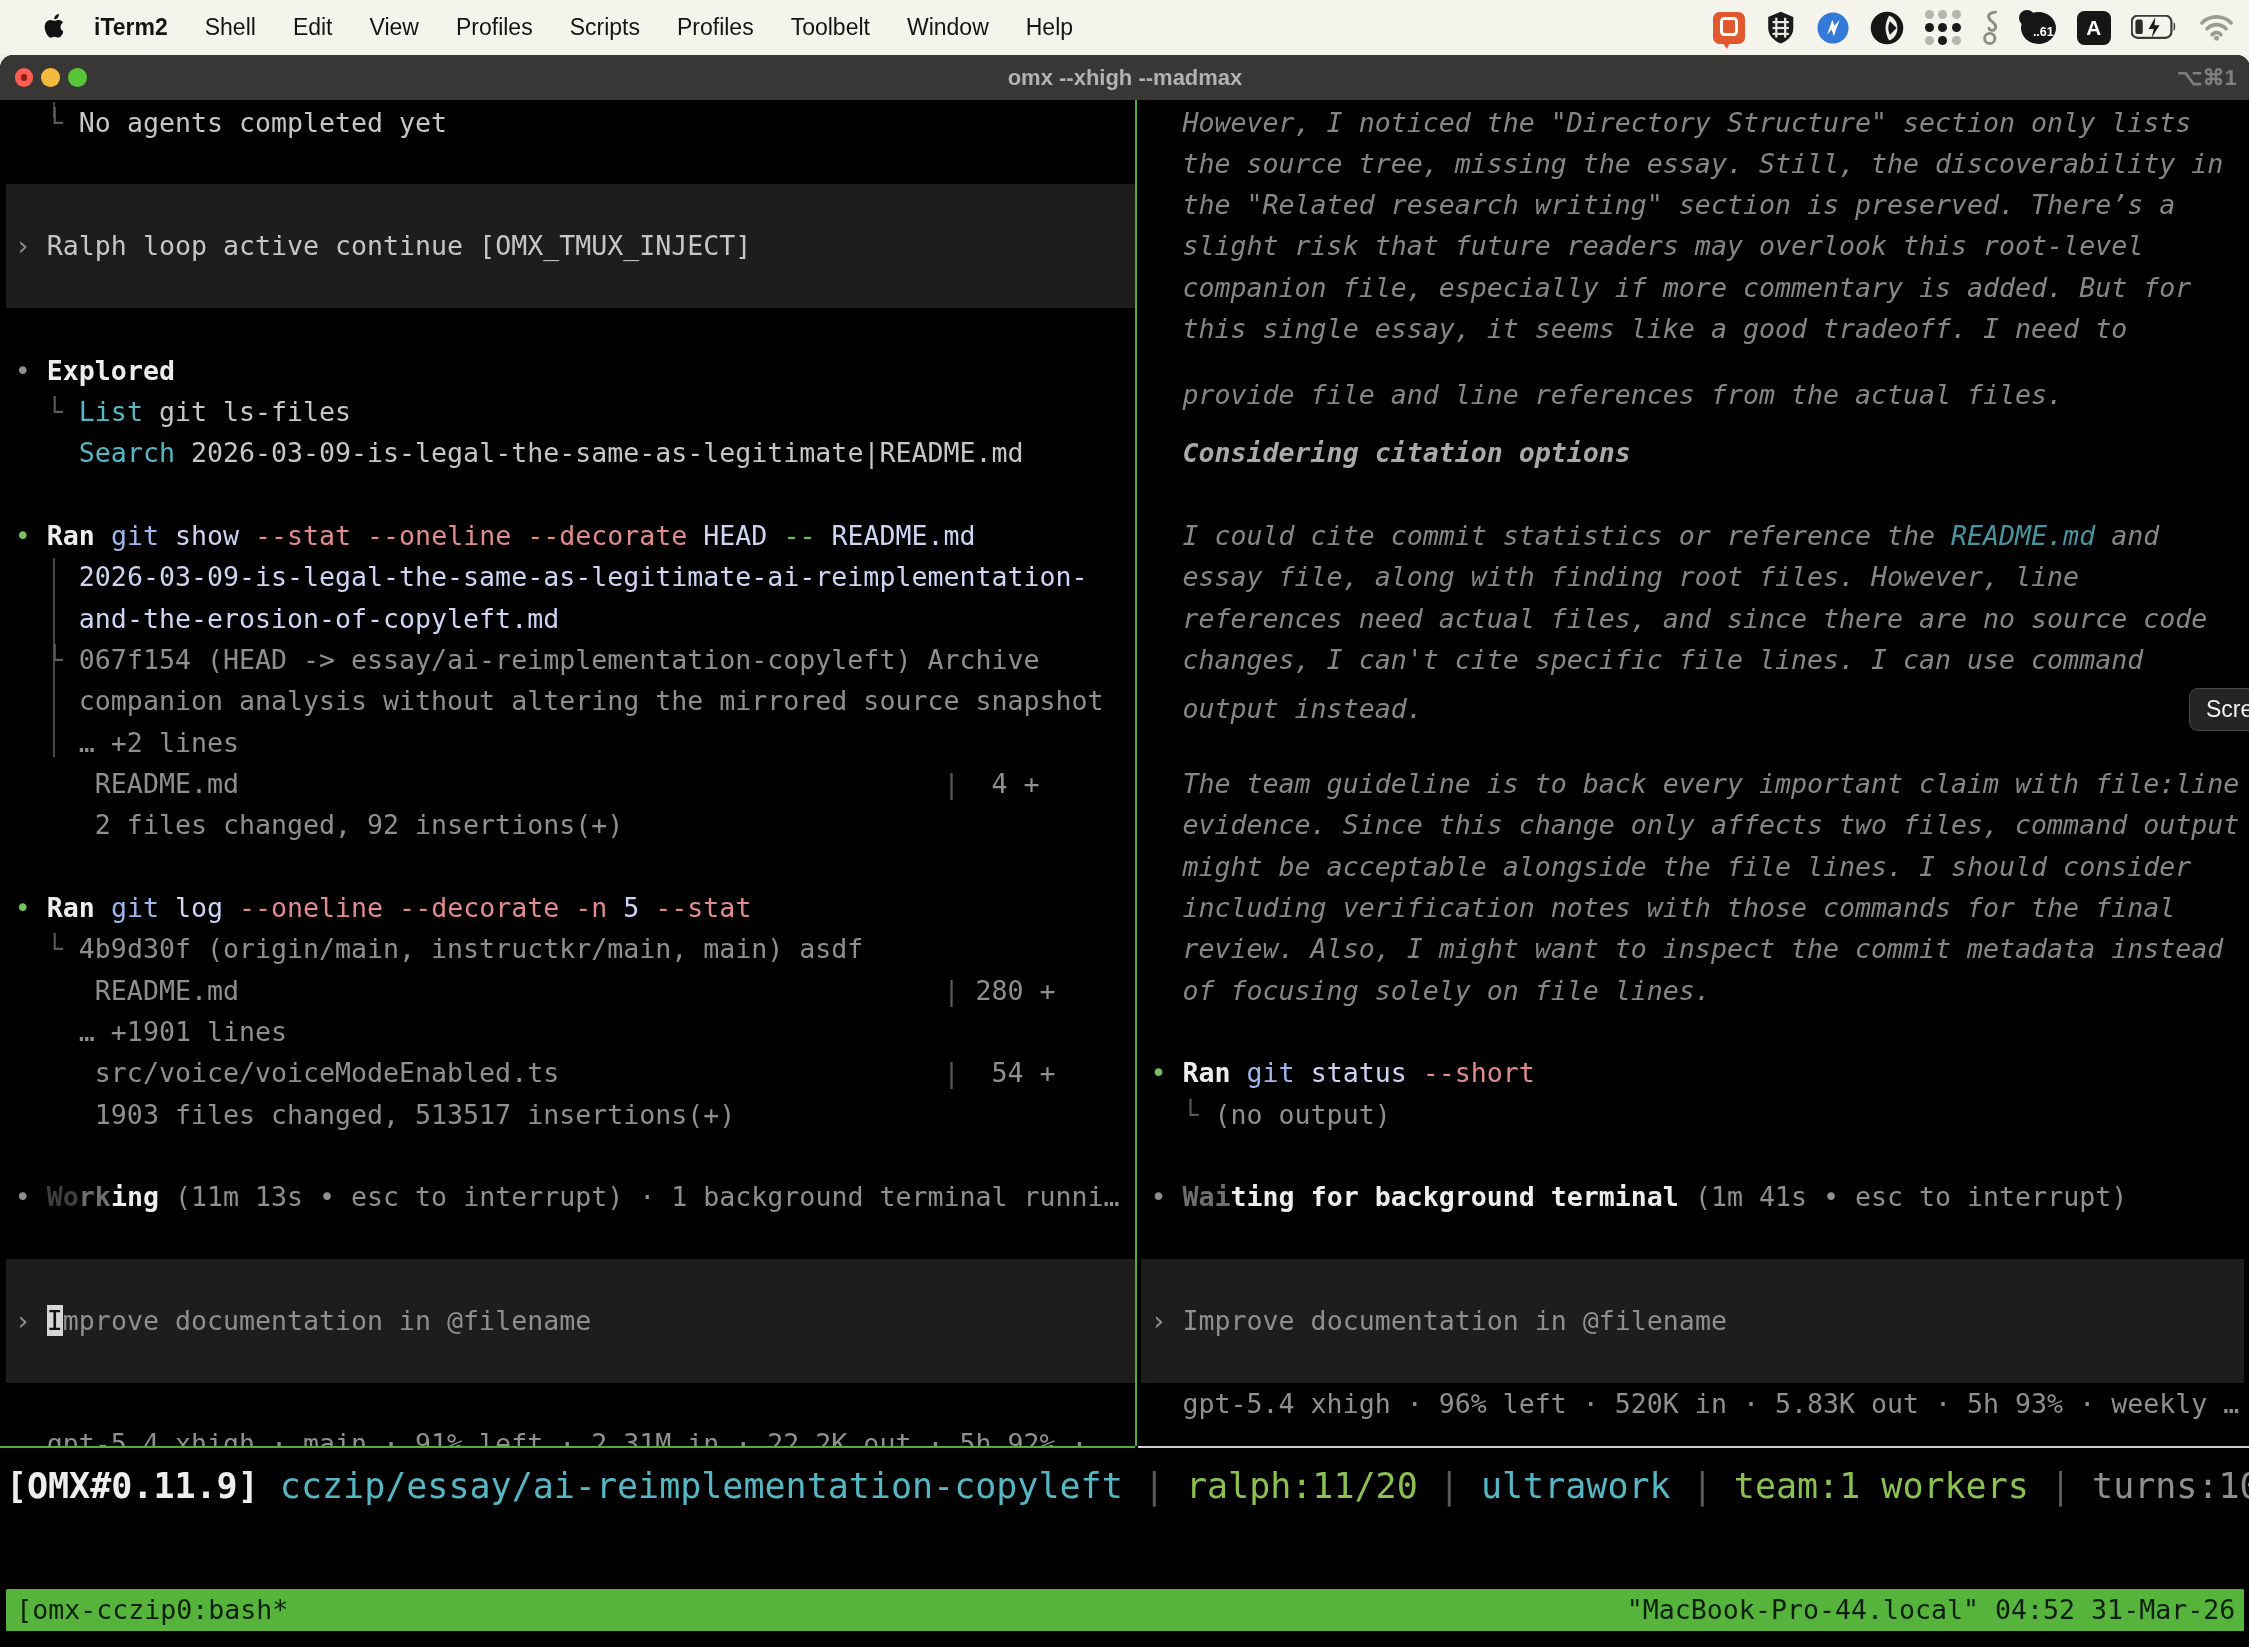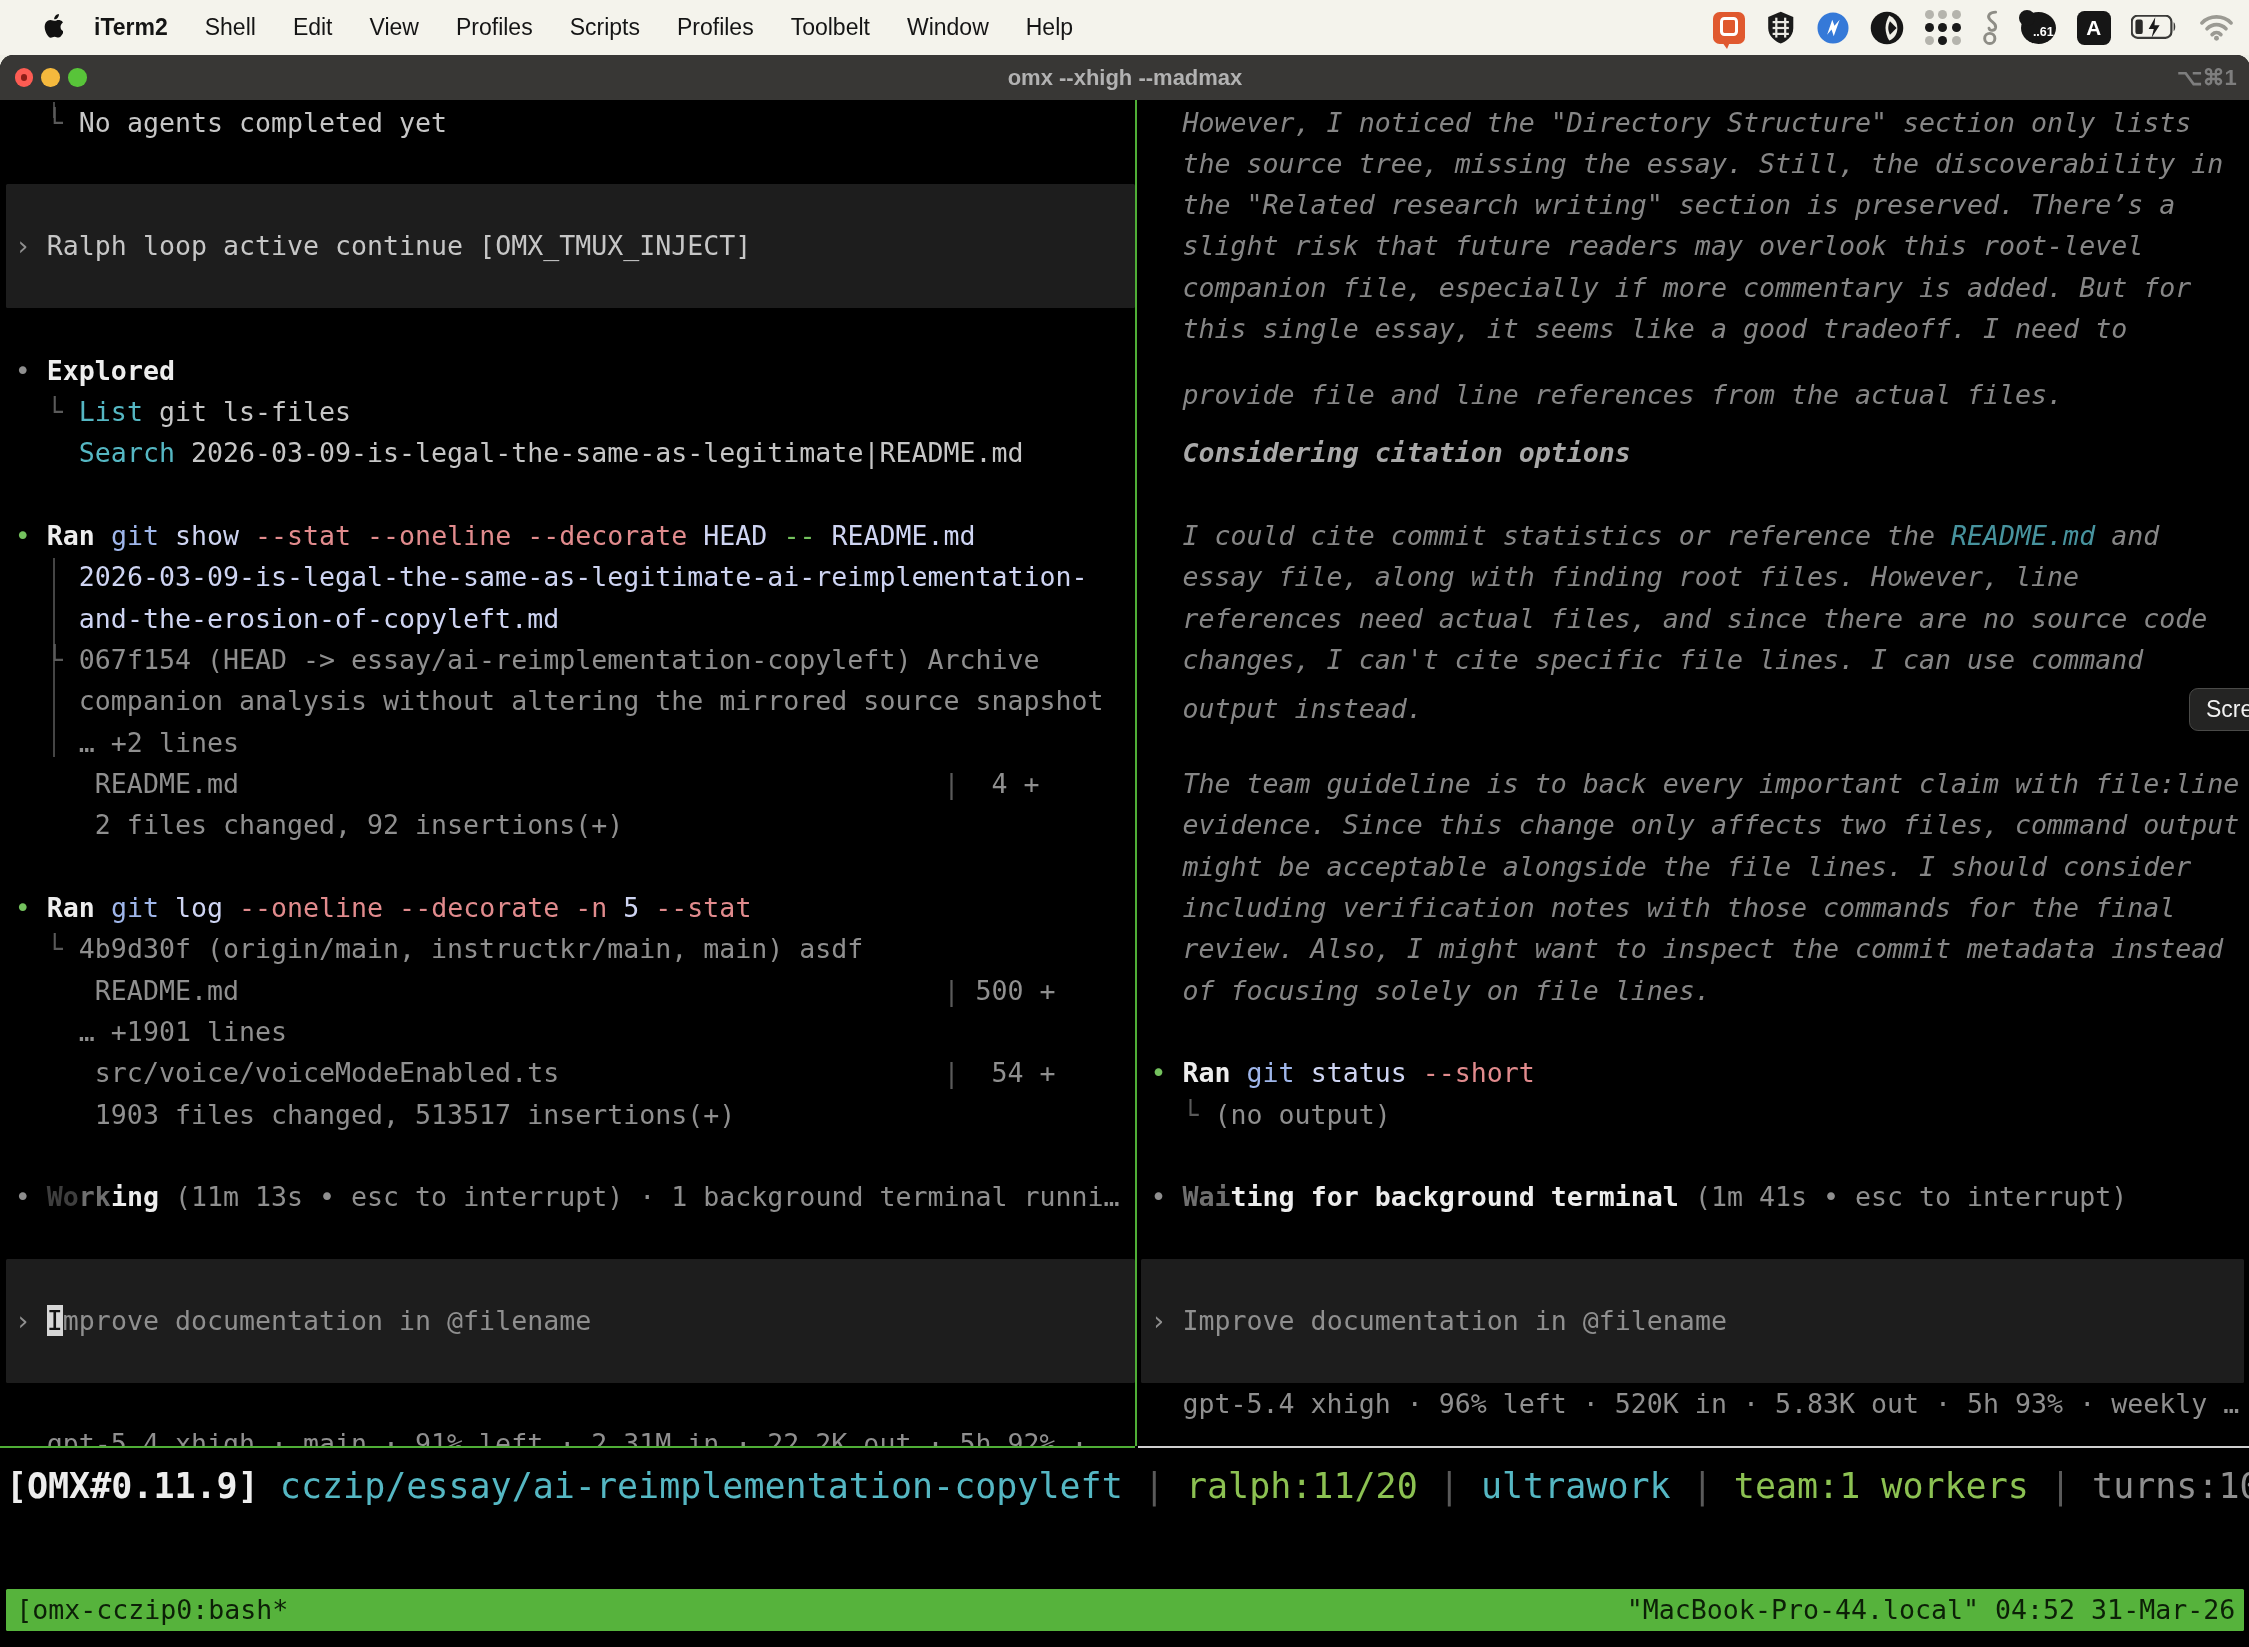--- a/index.html
+++ b/index.html
@@ -194,21 +194,21 @@
       <div class="t-line" style="top: 415px;"><span class="s-gr">• </span><span class="s-w">Ran</span><span class="s-g"> </span><span class="s-bl">git</span><span class="s-g"> </span><span class="s-lv">show</span><span class="s-g"> </span><span class="s-pk">--stat --oneline --decorate</span><span class="s-g"> </span><span class="s-lv">HEAD</span><span class="s-g"> </span><span class="s-gr">--</span><span class="s-g"> </span><span class="s-lv">README.md</span></div>
       <div class="t-line" style="top: 456px;"><span class="s-g">    </span><span class="s-lv">2026-03-09-is-legal-the-same-as-legitimate-ai-reimplementation-</span></div>
       <div class="t-line" style="top: 498px;"><span class="s-g">    </span><span class="s-lv">and-the-erosion-of-copyleft.md</span></div>
       <div class="t-line" style="top: 539px;"><span class="s-d">  └ </span><span class="s-g">067f154 (HEAD -&gt; essay/ai-reimplementation-copyleft) Archive</span></div>
       <div class="t-line" style="top: 580px;"><span class="s-g">    companion analysis without altering the mirrored source snapshot</span></div>
       <div class="t-line" style="top: 622px;"><span class="s-g">    … +2 lines</span></div>
       <div class="t-line" style="top: 663px;"><span class="s-g">     README.md                                            </span><span class="s-d">|</span><span class="s-g">  4 +</span></div>
       <div class="t-line" style="top: 704px;"><span class="s-g">     2 files changed, 92 insertions(+)</span></div>
       <div class="t-line" style="top: 787px;"><span class="s-gr">• </span><span class="s-w">Ran</span><span class="s-g"> </span><span class="s-bl">git</span><span class="s-g"> </span><span class="s-lv">log</span><span class="s-g"> </span><span class="s-pk">--oneline --decorate</span><span class="s-g"> </span><span class="s-pk">-n</span><span class="s-g"> </span><span class="s-lv">5</span><span class="s-g"> </span><span class="s-pk">--stat</span></div>
       <div class="t-line" style="top: 828px;"><span class="s-d">  └ </span><span class="s-g">4b9d30f (origin/main, instructkr/main, main) asdf</span></div>
-      <div class="t-line" style="top: 870px;"><span class="s-g">     README.md                                            </span><span class="s-d">|</span><span class="s-g"> 500 +</span></div>
+      <div class="t-line" style="top: 870px;"><span class="s-g">     README.md                                            </span><span class="s-d">|</span><span class="s-g"> 280 +</span></div>
       <div class="t-line" style="top: 911px;"><span class="s-g">    … +1901 lines</span></div>
       <div class="t-line" style="top: 952px;"><span class="s-g">     src/voice/voiceModeEnabled.ts                        </span><span class="s-d">|</span><span class="s-g">  54 +</span></div>
       <div class="t-line" style="top: 994px;"><span class="s-g">     1903 files changed, 513517 insertions(+)</span></div>
       <div class="t-line" style="top: 1076px;"><span class="s-g">• </span><span class="s-dm1">Wo</span><span class="s-dm2">rk</span><span class="s-w">ing</span><span class="s-g"> (11m 13s • esc to interrupt) · 1 background terminal runni…</span></div>
       <div class="t-line" style="top: 1200px;"><span class="s-g">› </span><span class="s-cur">I</span><span class="s-g">mprove documentation in @filename</span></div>
       <div class="t-line" style="top: 1323px;"><span class="s-g">  gpt-5.4 xhigh · main · 91% left · 2.31M in · 22.2K out · 5h 92% · …</span></div>
     </div>
 
   <div class="pane" id="pane-right">
     <div class="io-box" style="left:3px; right:5.9px; top:1159px; height:124px;"></div>

